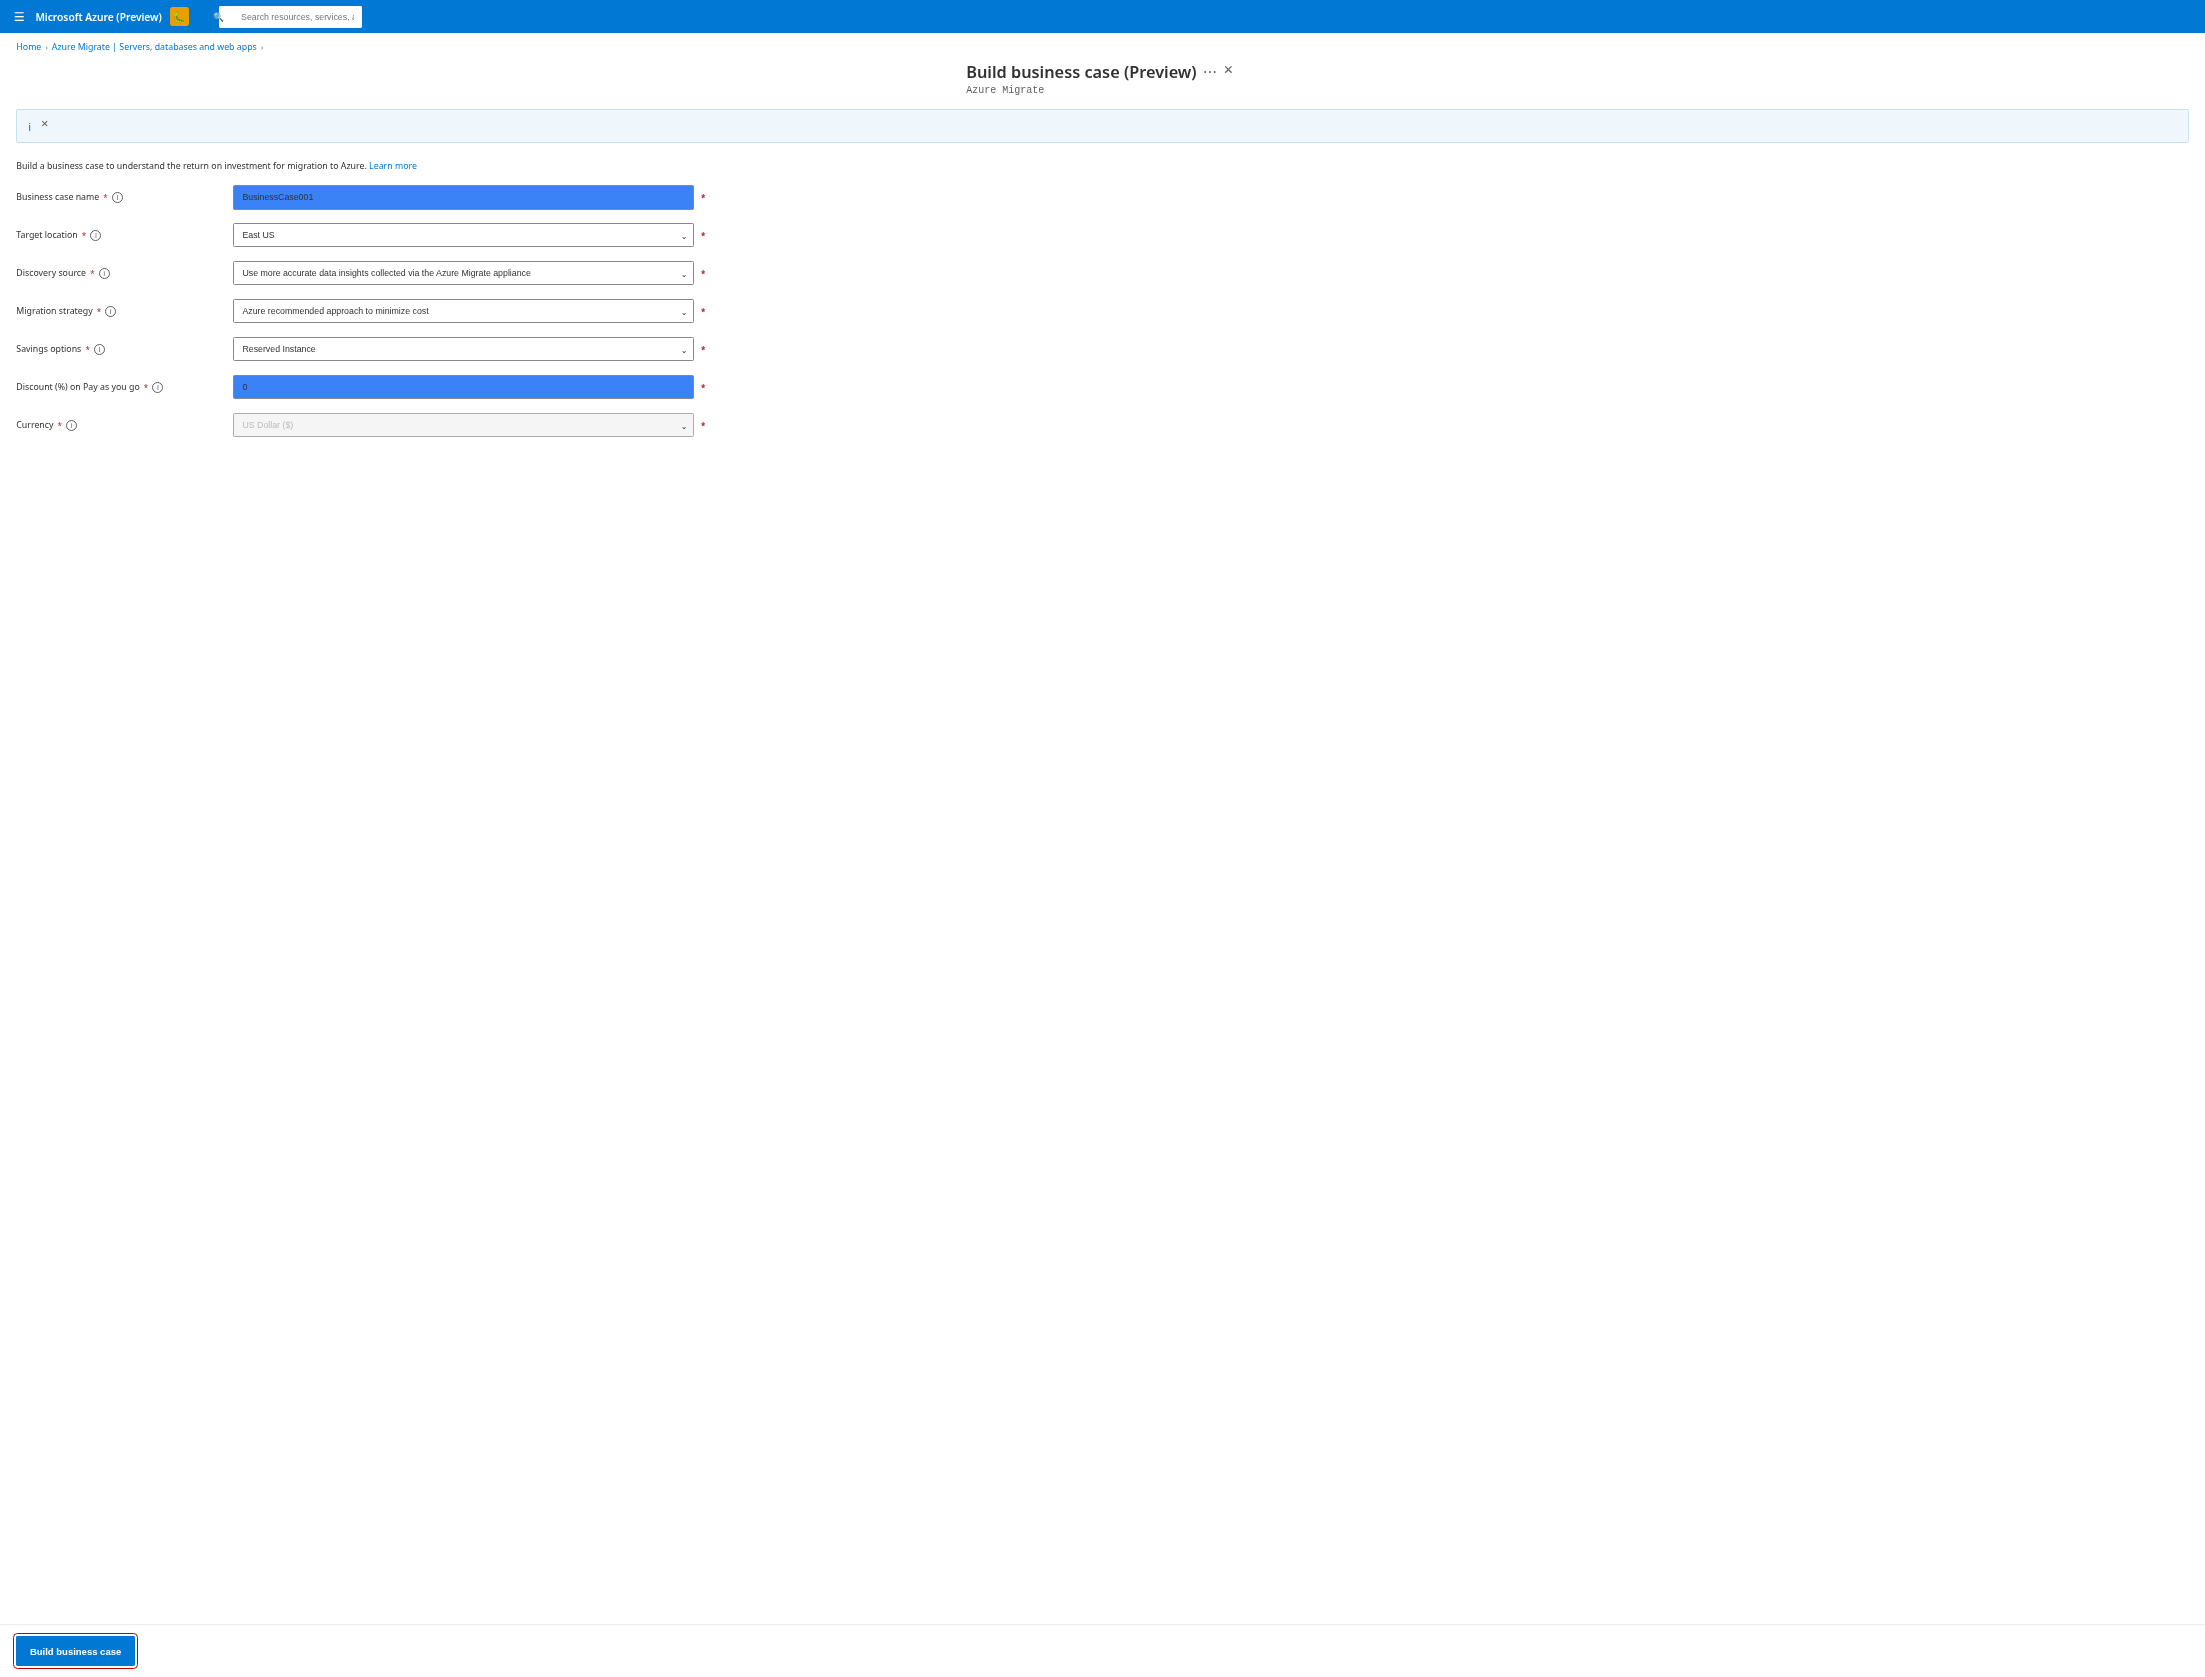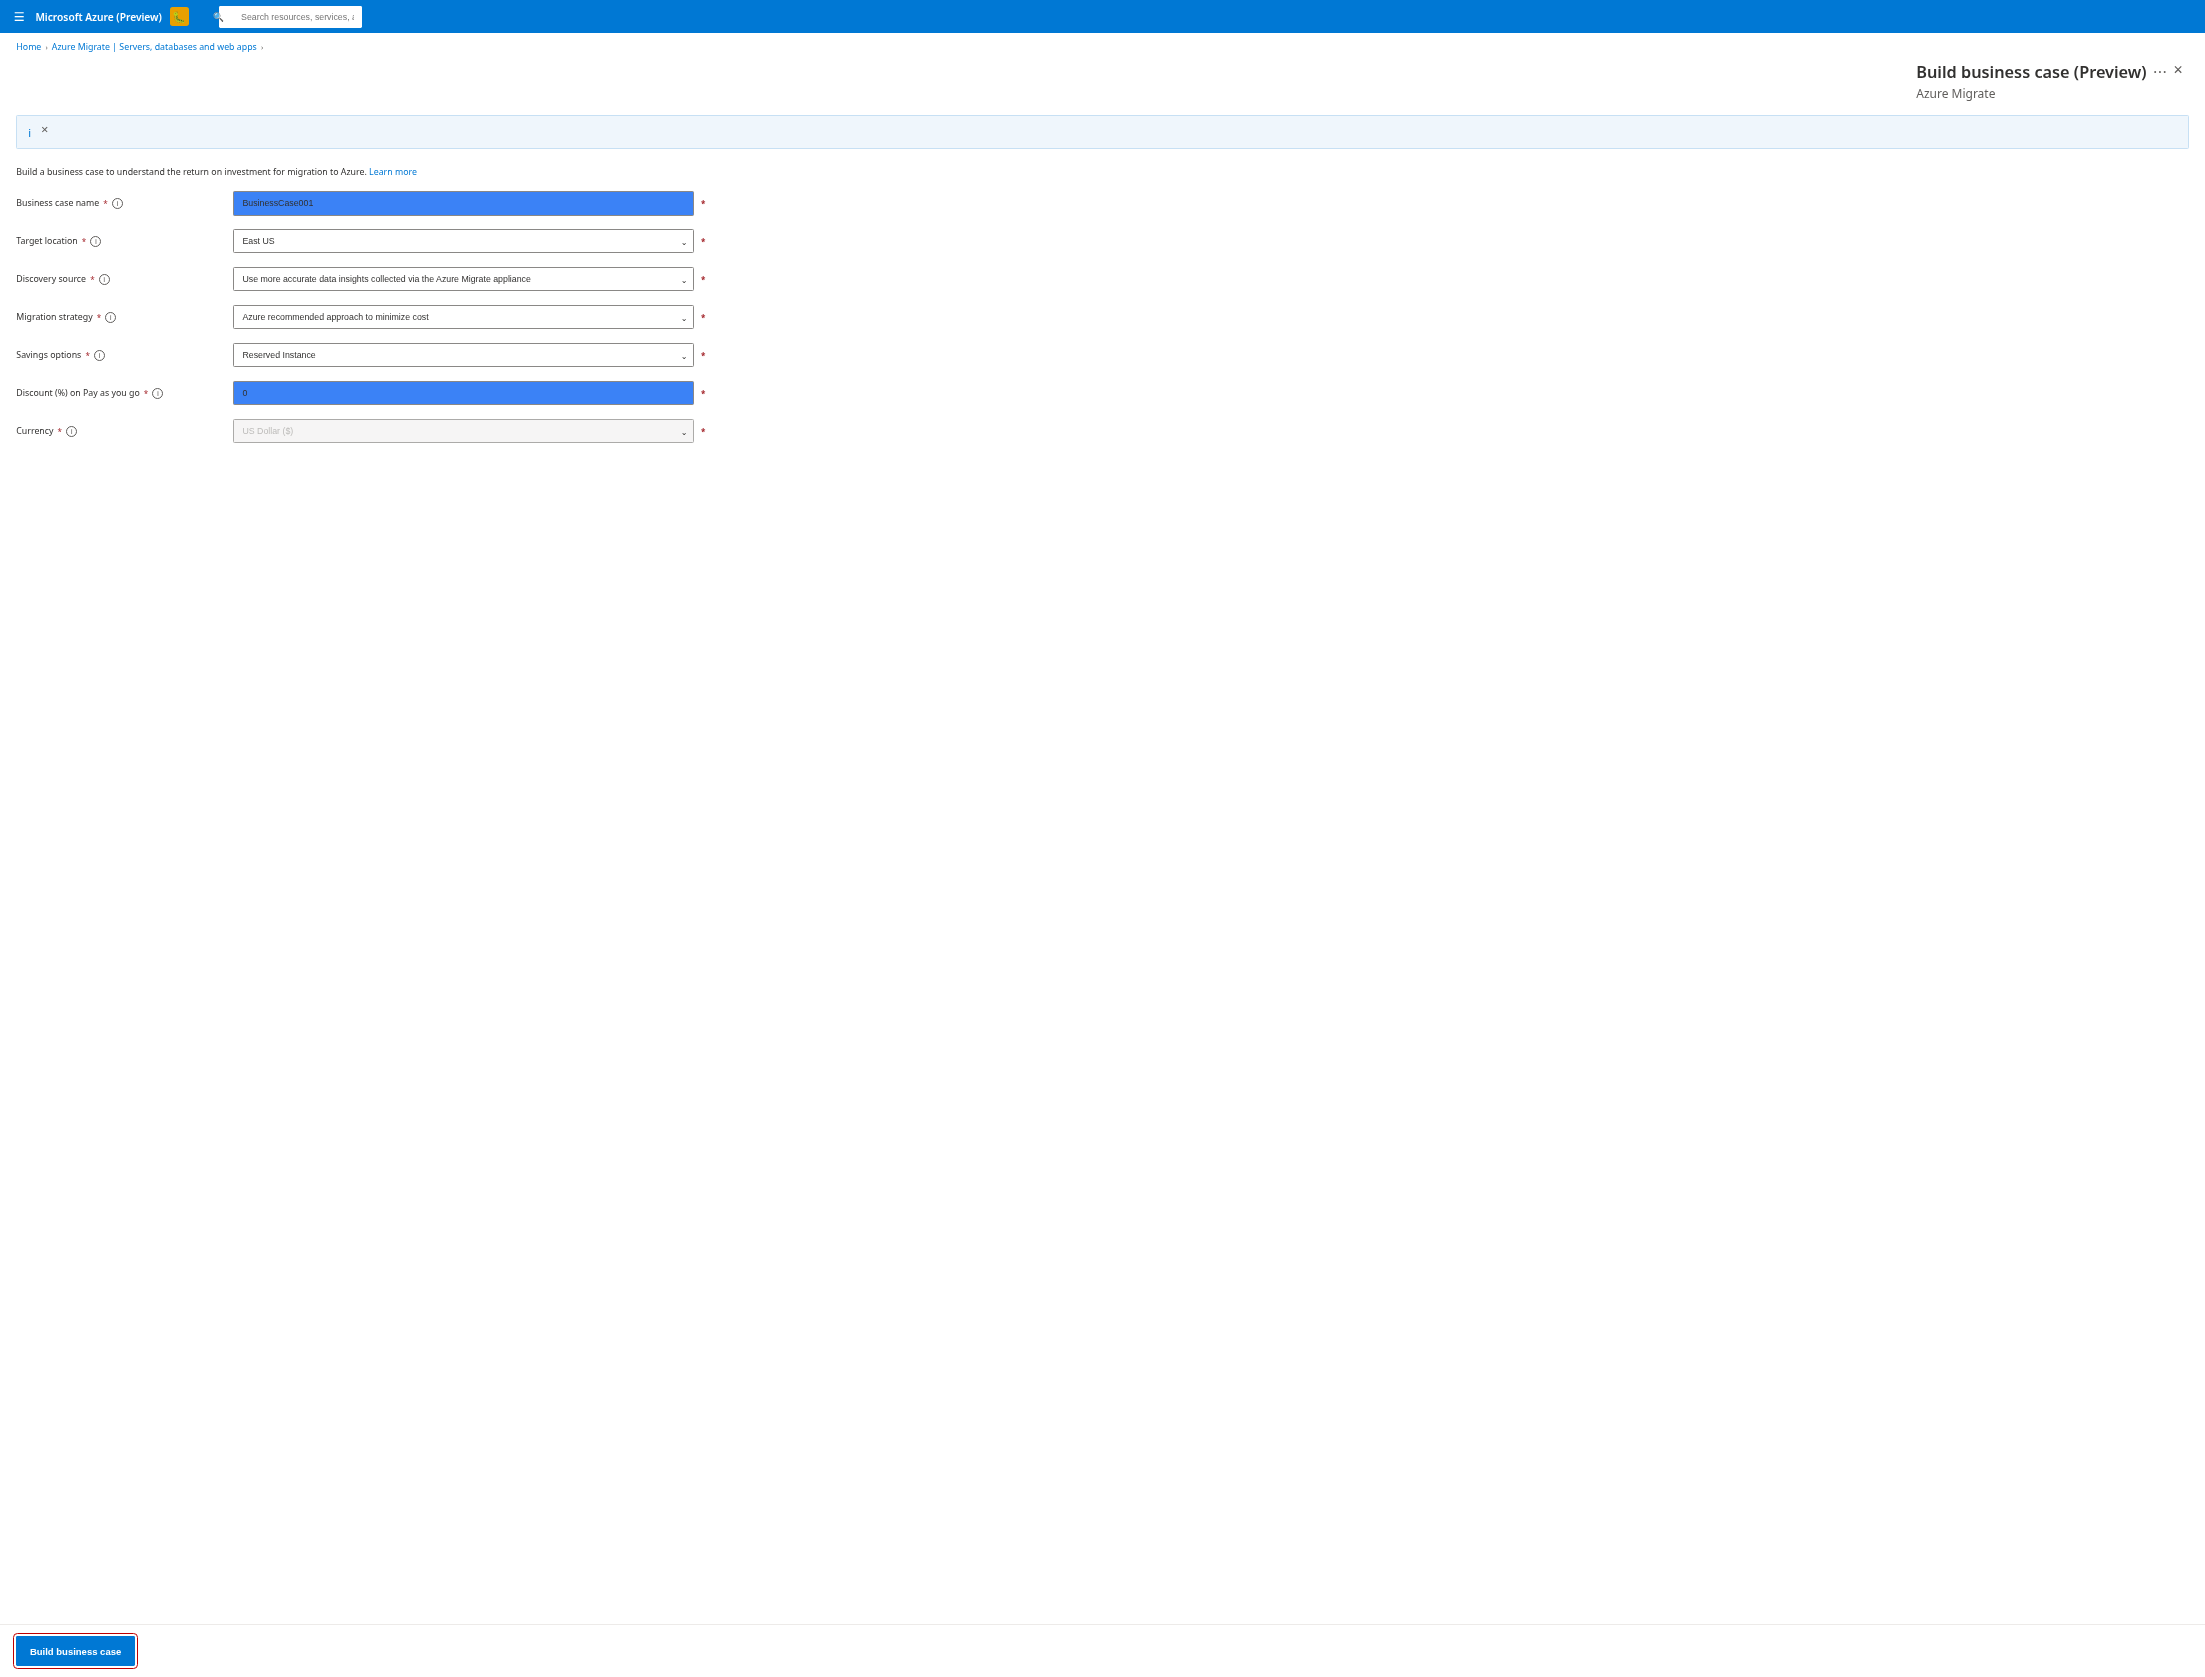--- a/index.html
+++ b/index.html
@@ -95,41 +95,42 @@
       color: #0078d4;
       text-decoration: none;
       cursor: pointer;
     }
 
     
     .panel-header {
       padding: 5.4px 16.3px 2.7px 16.3px;
       display: flex;
       align-items: flex-start;
-      justify-content: flex-end;
+      justify-content: center;
     }
     .panel-title-area {}
     .panel-title {
       font-size: 16.3px;
       font-weight: 600;
       color: #323130;
       display: flex;
       align-items: center;
       gap: 6.8px;
     }
     .panel-title-ellipsis {
       font-size: 12.2px;
       color: #605e5c;
       cursor: pointer;
       letter-spacing: 1.4px;
     }
     .panel-subtitle {
-      font-size: 12px;
+      font-size: 10px;
       color: #605e5c;
       margin-top: 1.4px;
+      font-family: Liberation Mono, monospace;
     }
     .close-btn {
       font-size: 12.2px;
       color: #605e5c;
       cursor: pointer;
       padding: 2.7px 5.4px;
       border: none;
       background: none;
       line-height: 1;
     }

